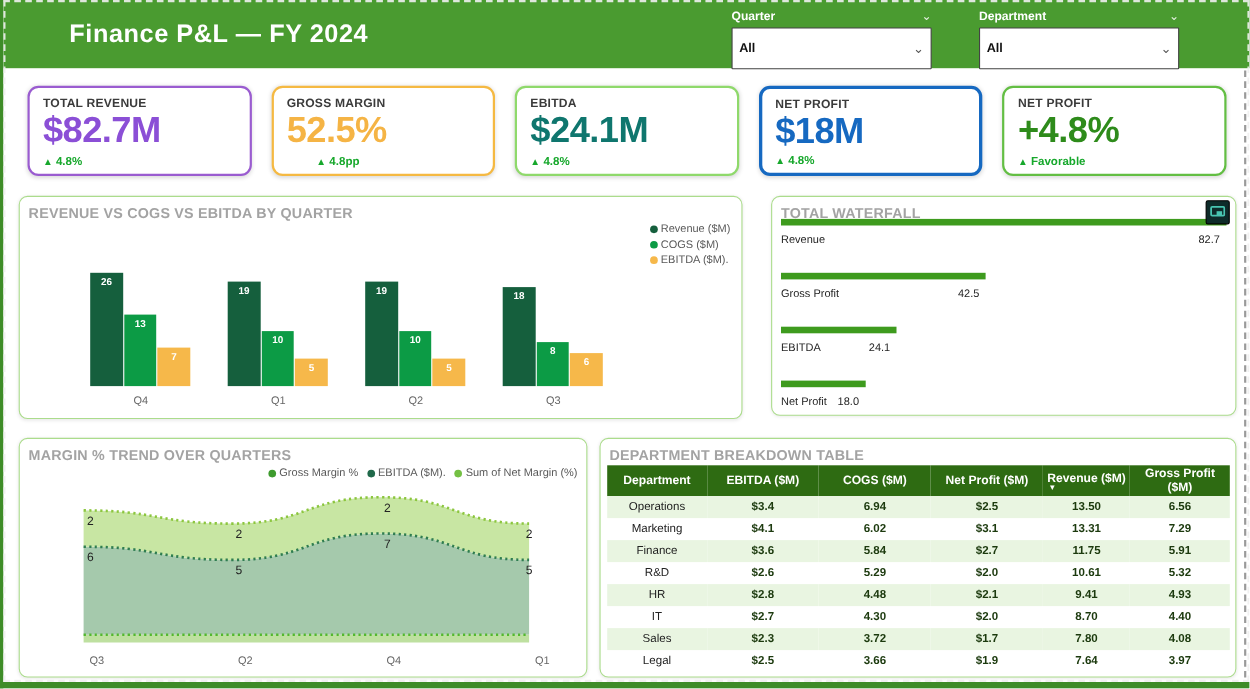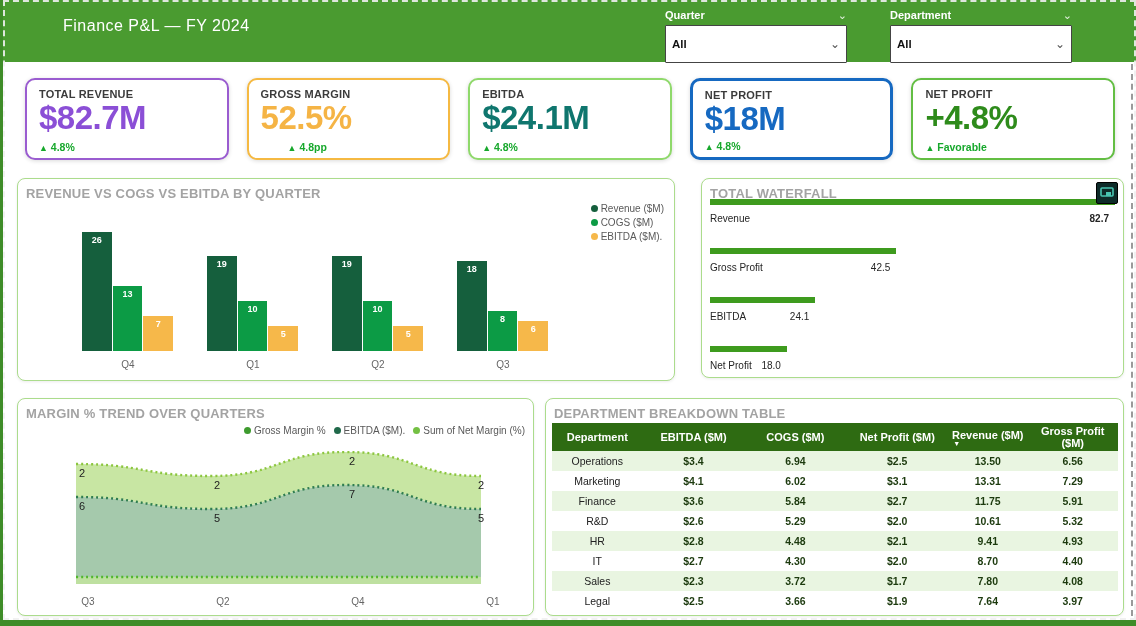--- a/index.html
+++ b/index.html
@@ -5,21 +5,21 @@
   * { margin:0; padding:0; box-sizing:border-box; }
   html,body { background:#fff; }
   body { font-family:"Liberation Sans", sans-serif; }
   .page { position:relative; width:1136px; height:626px; background:#fff; overflow:hidden;
           border-left:3px solid #3E8C28; border-bottom:6px solid #3E8C28; }
   .page-ants { position:absolute; inset:0; border:2px dashed rgba(240,240,240,.9); pointer-events:none; z-index:60; }
   .right-ants { position:absolute; left:1128px; top:64px; height:552px; border-left:2px dashed #9a9a9a; z-index:55; }
 
   
   .header { position:absolute; left:0; top:0; width:1136px; height:62px; background:#4A9B30; }
-  .header-title { position:absolute; left:60px; top:17px; color:#fff; font-size:16px; font-weight:400; letter-spacing:.5px; }
+  .header-title { position:absolute; left:60px; top:17px; color:#fff; font-size:23px; font-weight:700; letter-spacing:.5px; }
   .slicer { position:absolute; top:9px; width:182px; }
   .slicer.q { left:662px; } .slicer.d { left:887px; }
   .slicer-label-row { display:flex; justify-content:space-between; align-items:center; }
   .slicer-label { color:#fff; font-size:11px; font-weight:bold; }
   .slicer-chevron { color:rgba(255,255,255,.85); font-size:11px; line-height:8px; }
   .slicer-select { margin-top:4px; width:100%; height:38px; background:#fff; border:1px solid #444; border-radius:1px;
                    display:flex; align-items:center; justify-content:space-between; padding:0 6px; cursor:pointer; }
   .slicer-value { font-size:11.5px; font-weight:600; color:#111; }
   .select-chevron { color:#555; font-size:12px; }
 
@@ -147,21 +147,21 @@
           <span class="legend-dot" style="background: rgb(12, 155, 69);"></span>
           <span class="legend-label">COGS ($M)</span>
         </div>
         <div class="legend-item">
           <span class="legend-dot" style="background: rgb(246, 184, 74);"></span>
           <span class="legend-label">EBITDA ($M).</span>
         </div>
       </div>
     <div class="bar-plot" id="barPlot">
         <div class="bar-group" style="left: 64px;">
-          <div class="bar" style="height: 119px; background: rgb(21, 95, 61);">
+          <div class="bar" style="height: 103px; background: rgb(21, 95, 61);">
             <div class="bar-value-label">26</div>
           </div>
           <div class="bar" style="height: 65px; background: rgb(12, 155, 69);">
             <div class="bar-value-label">13</div>
           </div>
           <div class="bar" style="height: 35px; background: rgb(246, 184, 74);">
             <div class="bar-value-label">7</div>
           </div>
         </div>
         <div class="bar-x-label" style="left: 64px;">Q4</div>
@@ -210,21 +210,21 @@
       <svg width="14" height="12" viewBox="0 0 14 12">
         <rect x="1" y="1" width="12" height="8" rx="1" fill="none" stroke="#49C5B1" stroke-width="1.6"></rect>
         <rect x="6" y="5" width="5" height="4" fill="#49C5B1"></rect>
       </svg>
     </div>
     <div class="wf-body" id="wfBody">
         <div class="wf-item">
           <div class="wf-bar" style="width: 100%; background: rgb(62, 155, 30);"></div>
           <div class="wf-label-row">
             <span class="wf-label">Revenue</span>
-            <span class="wf-value" style="left: calc(100% - 6px); font-weight: bold;">82.7</span>
+            <span class="wf-value" style="left: calc(100% - 6px);">82.7</span>
           </div>
         </div>
         <div class="wf-item">
           <div class="wf-bar" style="width: 46%; background: rgb(62, 155, 30);"></div>
           <div class="wf-label-row">
             <span class="wf-label">Gross Profit</span>
             <span class="wf-value" style="left: calc(46% - 6px);">42.5</span>
           </div>
         </div>
         <div class="wf-item">

